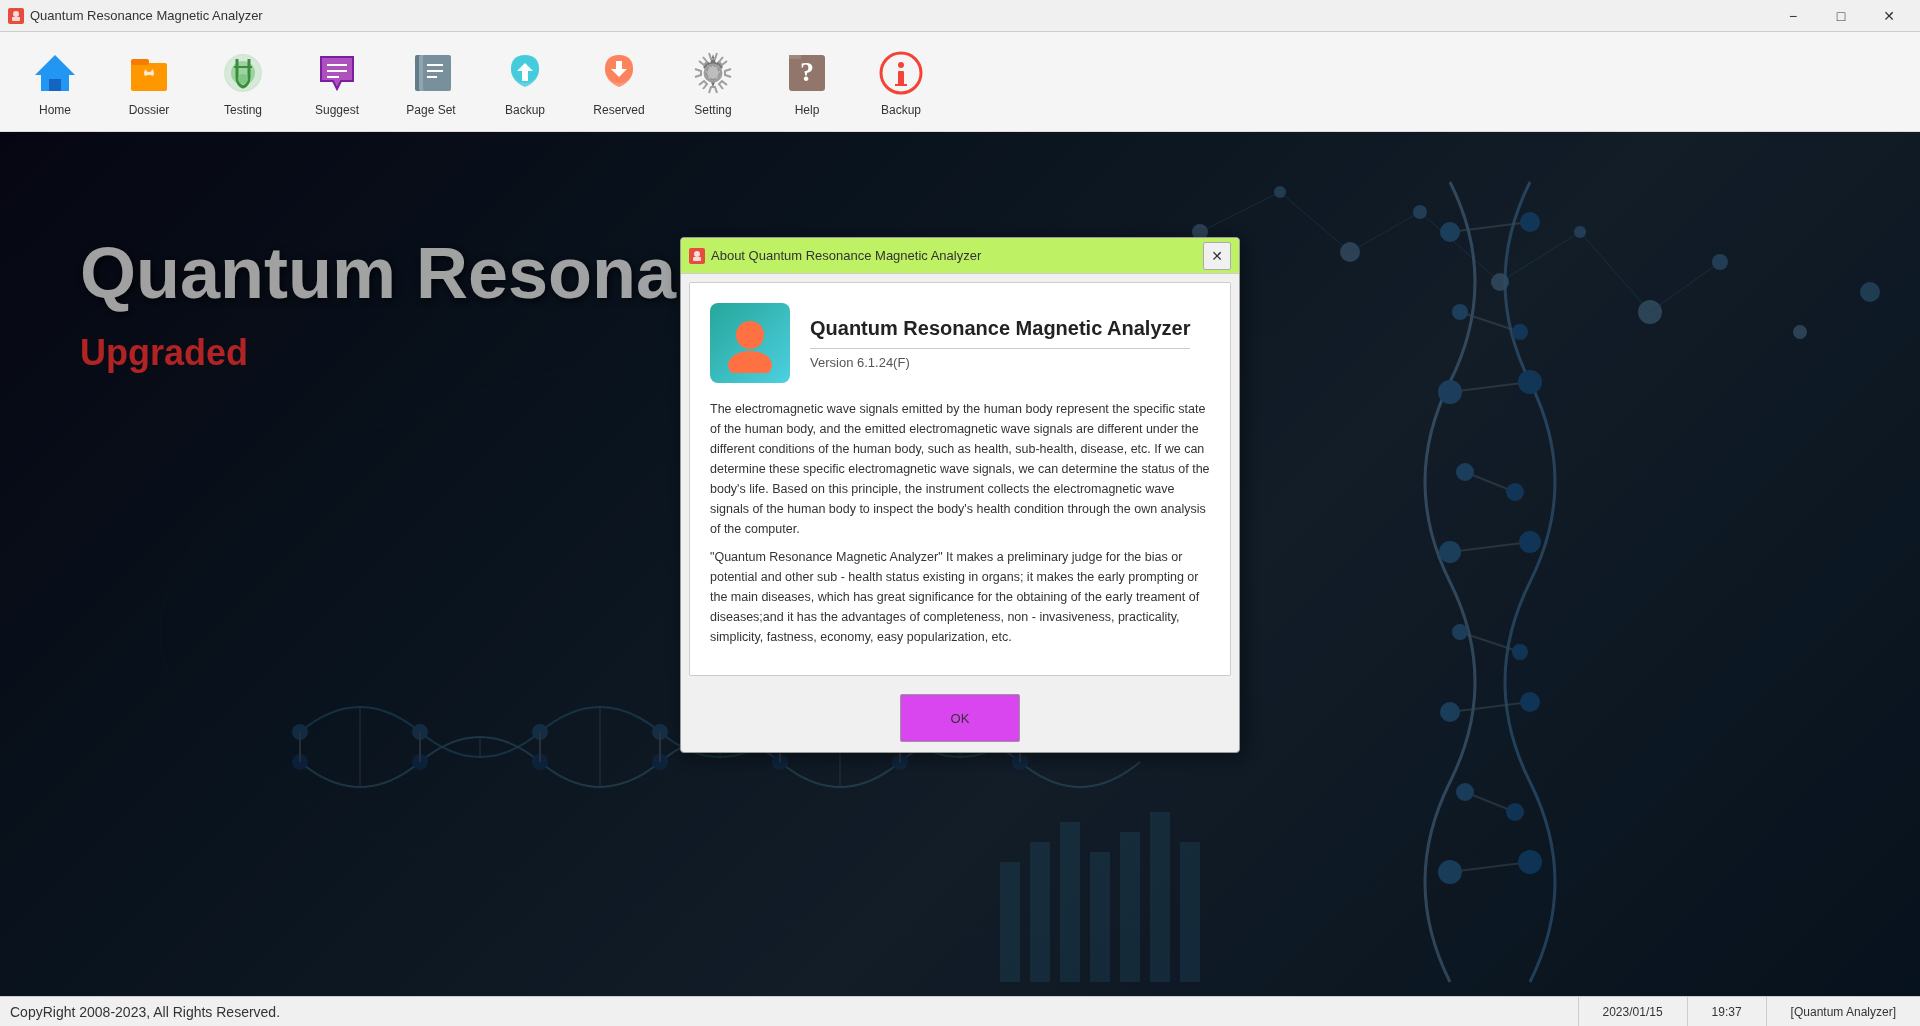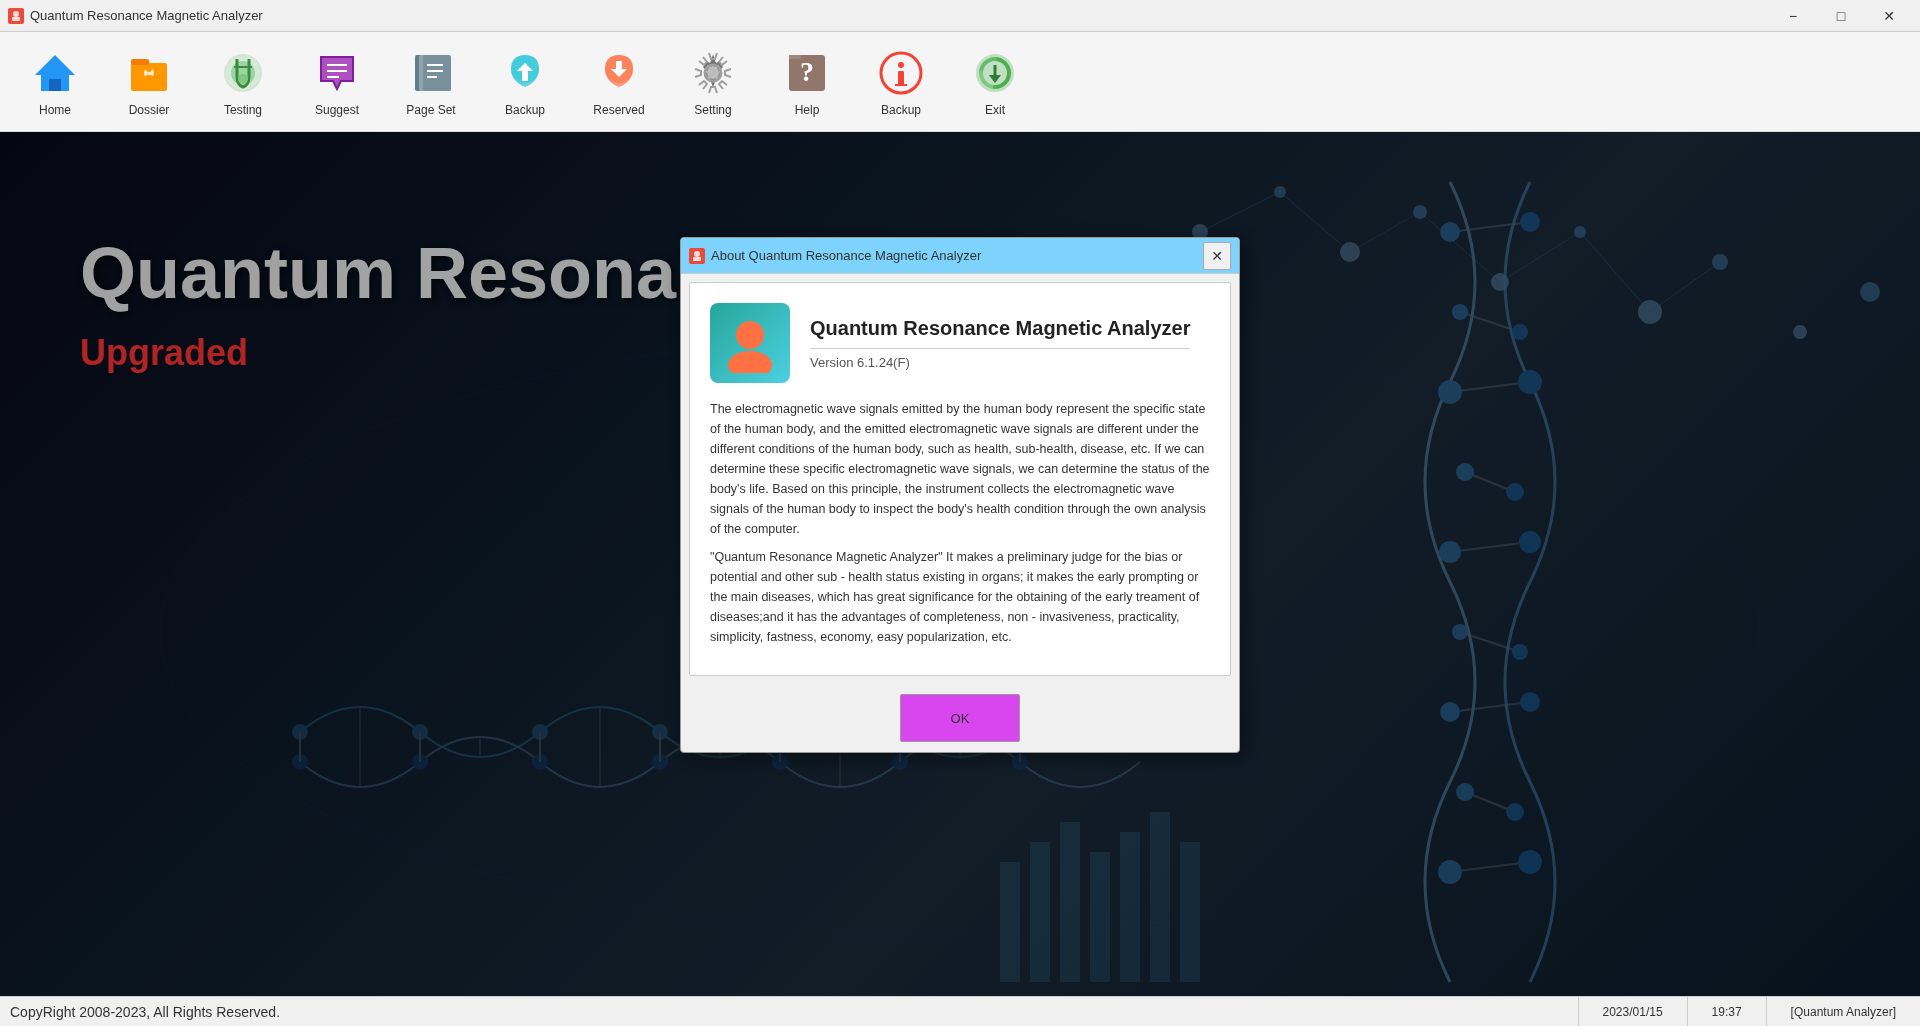--- a/index.html
+++ b/index.html
@@ -177,21 +177,21 @@
       background: #f0f0f0;
       border: 1px solid #999;
       border-radius: 4px;
       width: 560px;
       box-shadow: 4px 4px 20px rgba(0,0,0,0.5);
       position: relative;
       top: 0;
       margin-top: 45px;
     }
     .dialog-title-bar {
-      background: #7dd3fc;
+      background: #bef264;
       border-bottom: 1px solid #ccc;
       height: 36px;
       display: flex;
       align-items: center;
       justify-content: space-between;
       padding: 0 8px;
       border-radius: 4px 4px 0 0;
       gap: 9px;
     }
     .dialog-title-left {
@@ -423,34 +423,20 @@
       <svg width="48" height="48" viewBox="0 0 48 48">
         <circle cx="24" cy="24" r="20" fill="none" stroke="#F44336" stroke-width="3"></circle>
         <circle cx="24" cy="16" r="3" fill="#F44336"></circle>
         <rect x="21" y="22" width="6" height="14" rx="1" fill="#F44336"></rect>
         <line x1="18" y1="36" x2="30" y2="36" stroke="#F44336" stroke-width="2"></line>
       </svg>
     </div>
     <span class="label">Backup</span>
   </div>
 
-  <div class="toolbar-item">
-    <div class="icon-wrapper">
-      <svg width="48" height="48" viewBox="0 0 48 48">
-        <circle cx="24" cy="24" r="18" fill="#4CAF50" opacity="0.3" stroke="#4CAF50" stroke-width="2"></circle>
-        <path d="M24,10 A14,14 0 0,1 38,24" fill="none" stroke="#4CAF50" stroke-width="4" stroke-linecap="round"></path>
-        <path d="M24,10 A14,14 0 0,0 10,24" fill="none" stroke="#66BB6A" stroke-width="4" stroke-linecap="round"></path>
-        <path d="M10,24 A14,14 0 0,0 24,38" fill="none" stroke="#81C784" stroke-width="4" stroke-linecap="round"></path>
-        <path d="M24,38 A14,14 0 0,0 38,24" fill="none" stroke="#4CAF50" stroke-width="4" stroke-linecap="round"></path>
-        <line x1="24" y1="16" x2="24" y2="32" stroke="#2E7D32" stroke-width="3"></line>
-        <path d="M18,26 L24,34 L30,26" fill="#2E7D32"></path>
-      </svg>
-    </div>
-    <span class="label">Exit</span>
-  </div>
 
 </div>
 
 <div class="main-bg">
 
   <svg style="position:absolute;top:0;left:0;width:100%;height:100%;opacity:0.5" viewBox="0 0 1920 864" preserveAspectRatio="xMidYMid slice">
 
     <ellipse cx="960" cy="500" rx="800" ry="300" fill="none" stroke="#1a3a5c" stroke-width="1" opacity="0.4"></ellipse>
 
     <g opacity="0.7">

